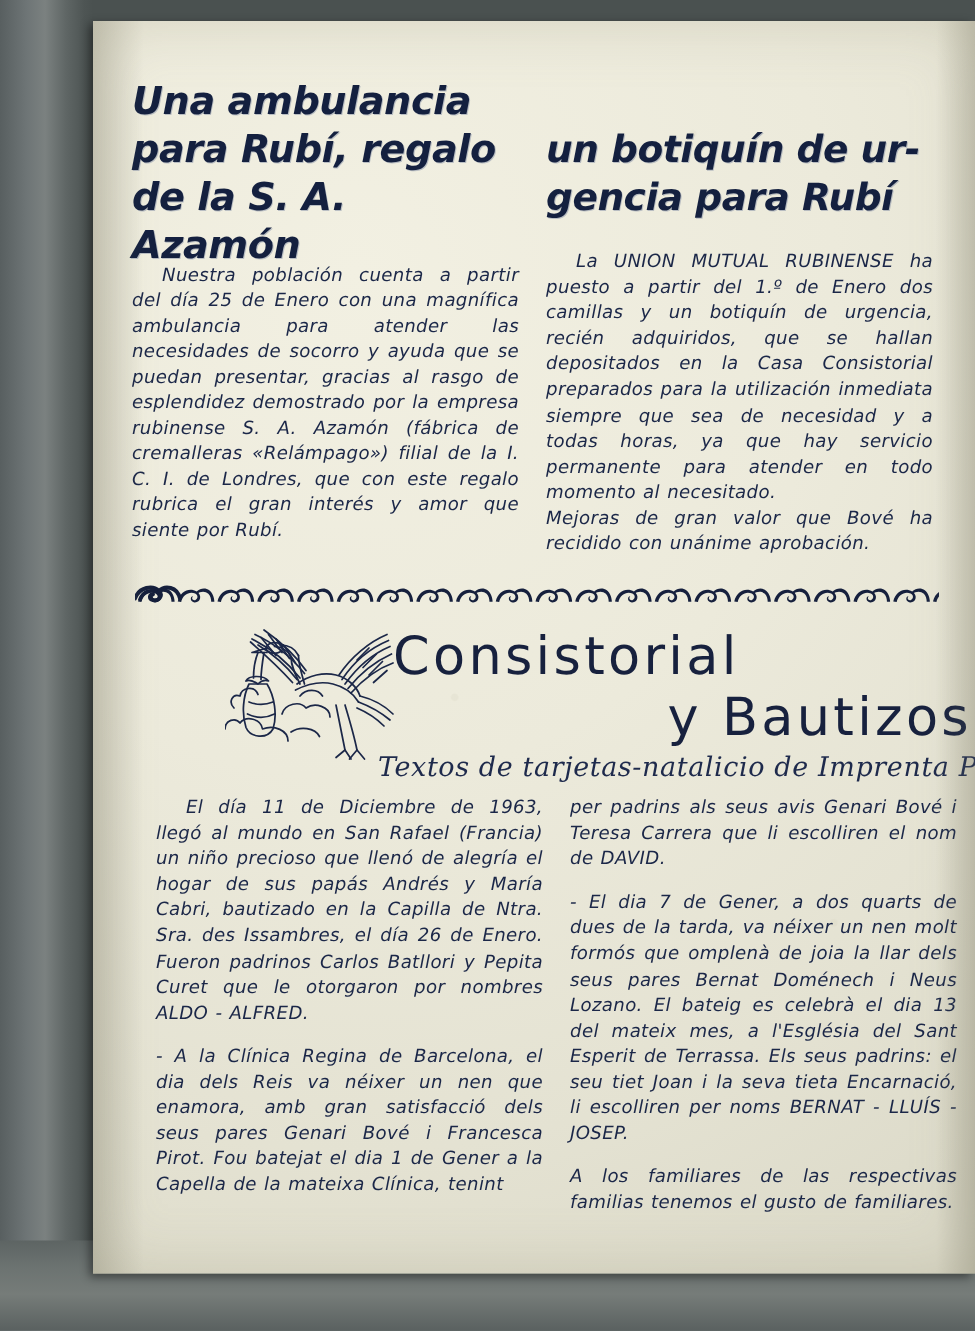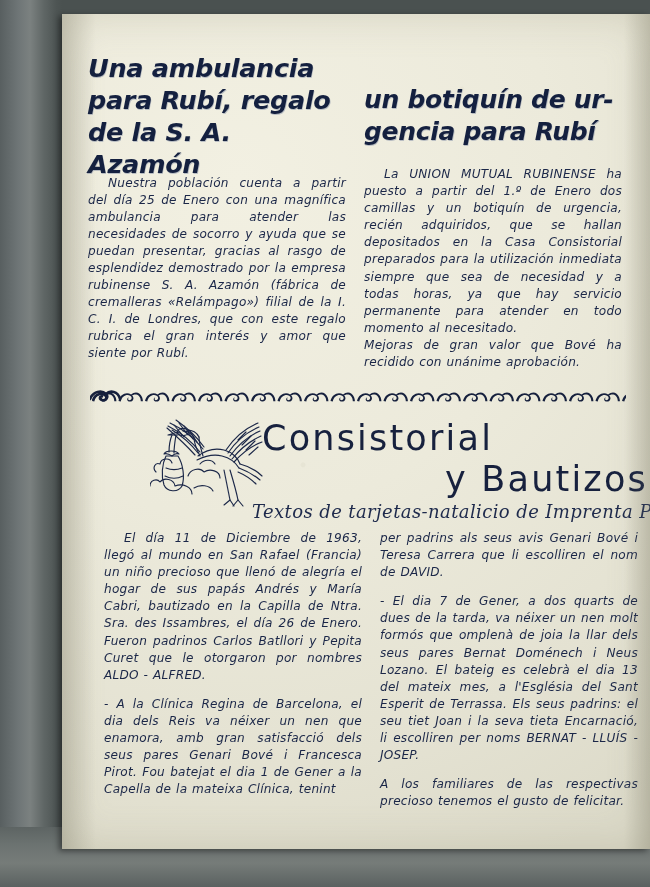--- a/index.html
+++ b/index.html
@@ -349,20 +349,20 @@
       <div class="subtitle">Textos de tarjetas-natalicio de Imprenta Pallarols</div>
 
       <div class="lowercols">
         <div class="lowercol">
           <p class="bt indent">El día 11 de Diciembre de 1963, llegó al mundo en San Rafael (Francia) un niño precioso que llenó de alegría el hogar de sus papás Andrés y María Cabri, bautizado en la Capilla de Ntra. Sra. des Issambres, el día 26 de Enero. Fueron padrinos Carlos Batllori y Pepita Curet que le otorgaron por nombres ALDO - ALFRED.</p>
           <p class="bt indent" style="margin-top:12px;">- A la Clínica Regina de Barcelona, el dia dels Reis va néixer un nen que enamora, amb gran satisfacció dels seus pares Genari Bové i Francesca Pirot. Fou batejat el dia 1 de Gener a la Capella de la mateixa Clínica, tenint</p>
         </div>
         <div class="lowercol">
           <p class="bt">per padrins als seus avis Genari Bové i Teresa Carrera que li escolliren el nom de DAVID.</p>
           <p class="bt indent" style="margin-top:12px;">- El dia 7 de Gener, a dos quarts de dues de la tarda, va néixer un nen molt formós que omplenà de joia la llar dels seus pares Bernat Doménech i Neus Lozano. El bateig es celebrà el dia 13 del mateix mes, a l'Església del Sant Esperit de Terrassa. Els seus padrins: el seu tiet Joan i la seva tieta Encarnació, li escolliren per noms BERNAT - LLUÍS - JOSEP.</p>
-          <p class="bt indent" style="margin-top:12px;">A los familiares de las respectivas precioso tenemos el gusto de felicitar.</p>
+          <p class="bt indent" style="margin-top:12px;">A los familiares de las respectivas familias tenemos el gusto de familiares.</p>
         </div>
       </div>
 
     </div>
   </div>
   <div class="rule-shadow"></div>
 </div>
 
 </body></html>

